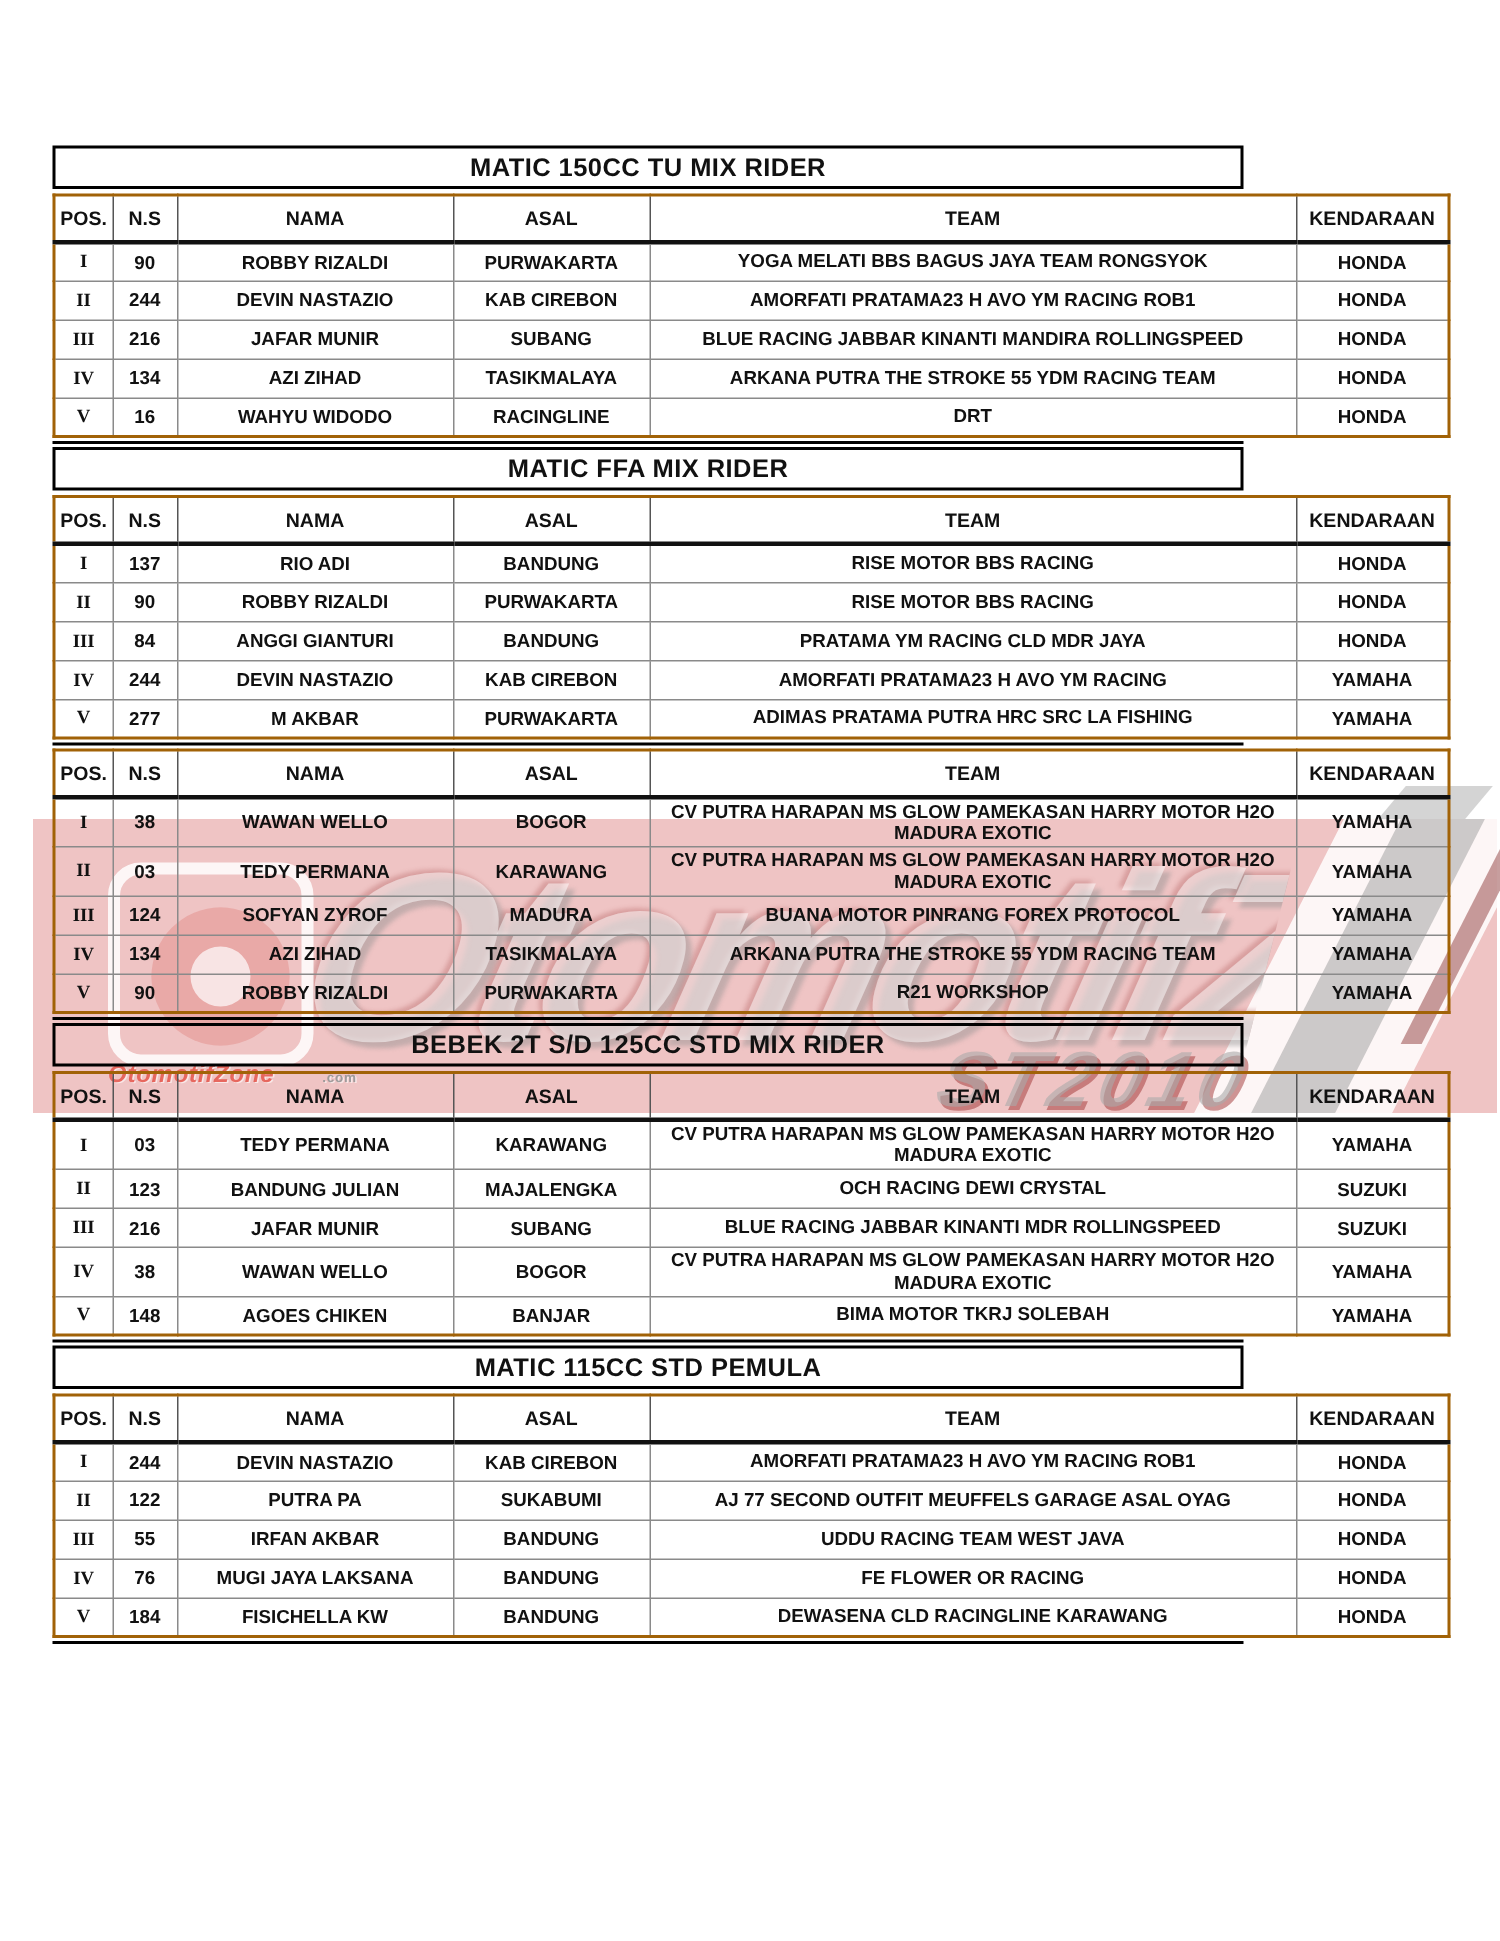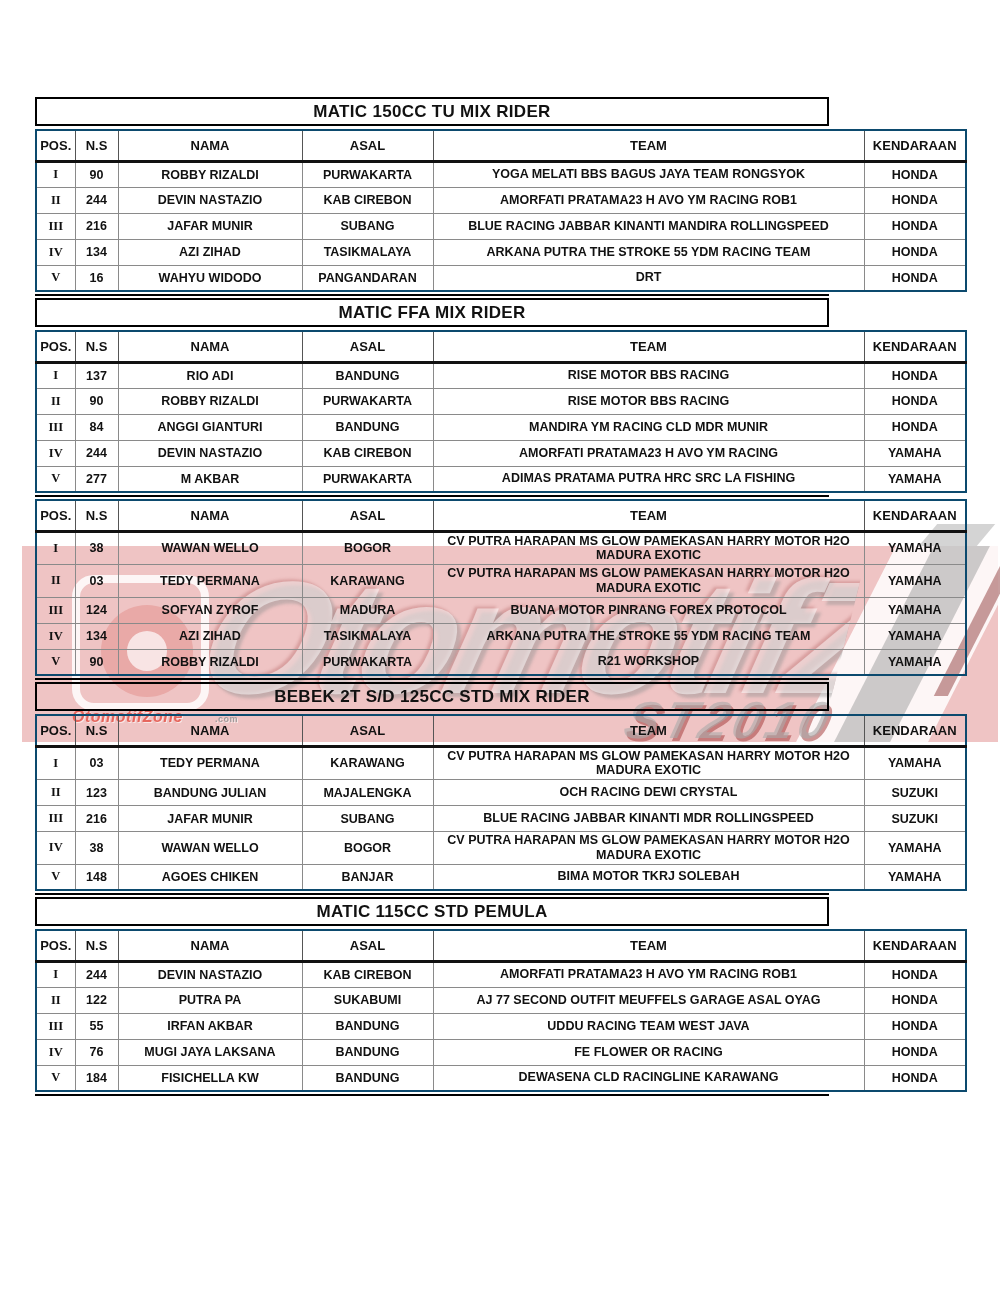--- a/index.html
+++ b/index.html
@@ -71,21 +71,21 @@
 
   .table-block { margin-bottom: 2px; }
   .table-title {
     border: 2px solid #000; background: transparent;
     text-align: center; font-weight: bold; font-size: 17px;
     line-height: 25px; letter-spacing: 0.3px; color: #111;
     margin-bottom: 3px;
   }
   table.results {
     width: 930px; table-layout: fixed; border-collapse: collapse;
-    border: 2px solid #0c4a6e; background: transparent;
+    border: 2px solid #a16207; background: transparent;
   }
   table.results th {
     border: 1px solid #555; border-bottom: 3px solid #111;
     height: 31px; font-size: 13px; font-weight: bold; color: #111;
     text-align: center; padding: 0 2px; background: transparent;
   }
   table.results td {
     border: 1px solid #8a8a8a;
     height: 26px; font-size: 12.5px; font-weight: bold; color: #111;
     text-align: center; padding: 1px 3px; background: transparent;
@@ -173,21 +173,21 @@
               <td class="col-ns">134</td>
               <td class="col-nama">AZI ZIHAD</td>
               <td class="col-asal">TASIKMALAYA</td>
               <td class="col-team">ARKANA PUTRA THE STROKE 55 YDM RACING TEAM</td>
               <td class="col-kendaraan">HONDA</td>
             </tr>
             <tr>
               <td class="col-pos">V</td>
               <td class="col-ns">16</td>
               <td class="col-nama">WAHYU WIDODO</td>
-              <td class="col-asal">PANGANDARAN</td>
+              <td class="col-asal">RACINGLINE</td>
               <td class="col-team">DRT</td>
               <td class="col-kendaraan">HONDA</td>
             </tr>
           </tbody>
         </table>
         <div class="table-underline"></div>
       </div>
       <div class="table-block">
         <div class="table-title">MATIC FFA MIX RIDER</div>
         <table class="results">
@@ -224,21 +224,21 @@
               <td class="col-nama">ROBBY RIZALDI</td>
               <td class="col-asal">PURWAKARTA</td>
               <td class="col-team">RISE MOTOR BBS RACING</td>
               <td class="col-kendaraan">HONDA</td>
             </tr>
             <tr>
               <td class="col-pos">III</td>
               <td class="col-ns">84</td>
               <td class="col-nama">ANGGI GIANTURI</td>
               <td class="col-asal">BANDUNG</td>
-              <td class="col-team">MANDIRA YM RACING CLD MDR MUNIR</td>
+              <td class="col-team">PRATAMA YM RACING CLD MDR JAYA</td>
               <td class="col-kendaraan">HONDA</td>
             </tr>
             <tr>
               <td class="col-pos">IV</td>
               <td class="col-ns">244</td>
               <td class="col-nama">DEVIN NASTAZIO</td>
               <td class="col-asal">KAB CIREBON</td>
               <td class="col-team">AMORFATI PRATAMA23 H AVO YM RACING</td>
               <td class="col-kendaraan">YAMAHA</td>
             </tr>

